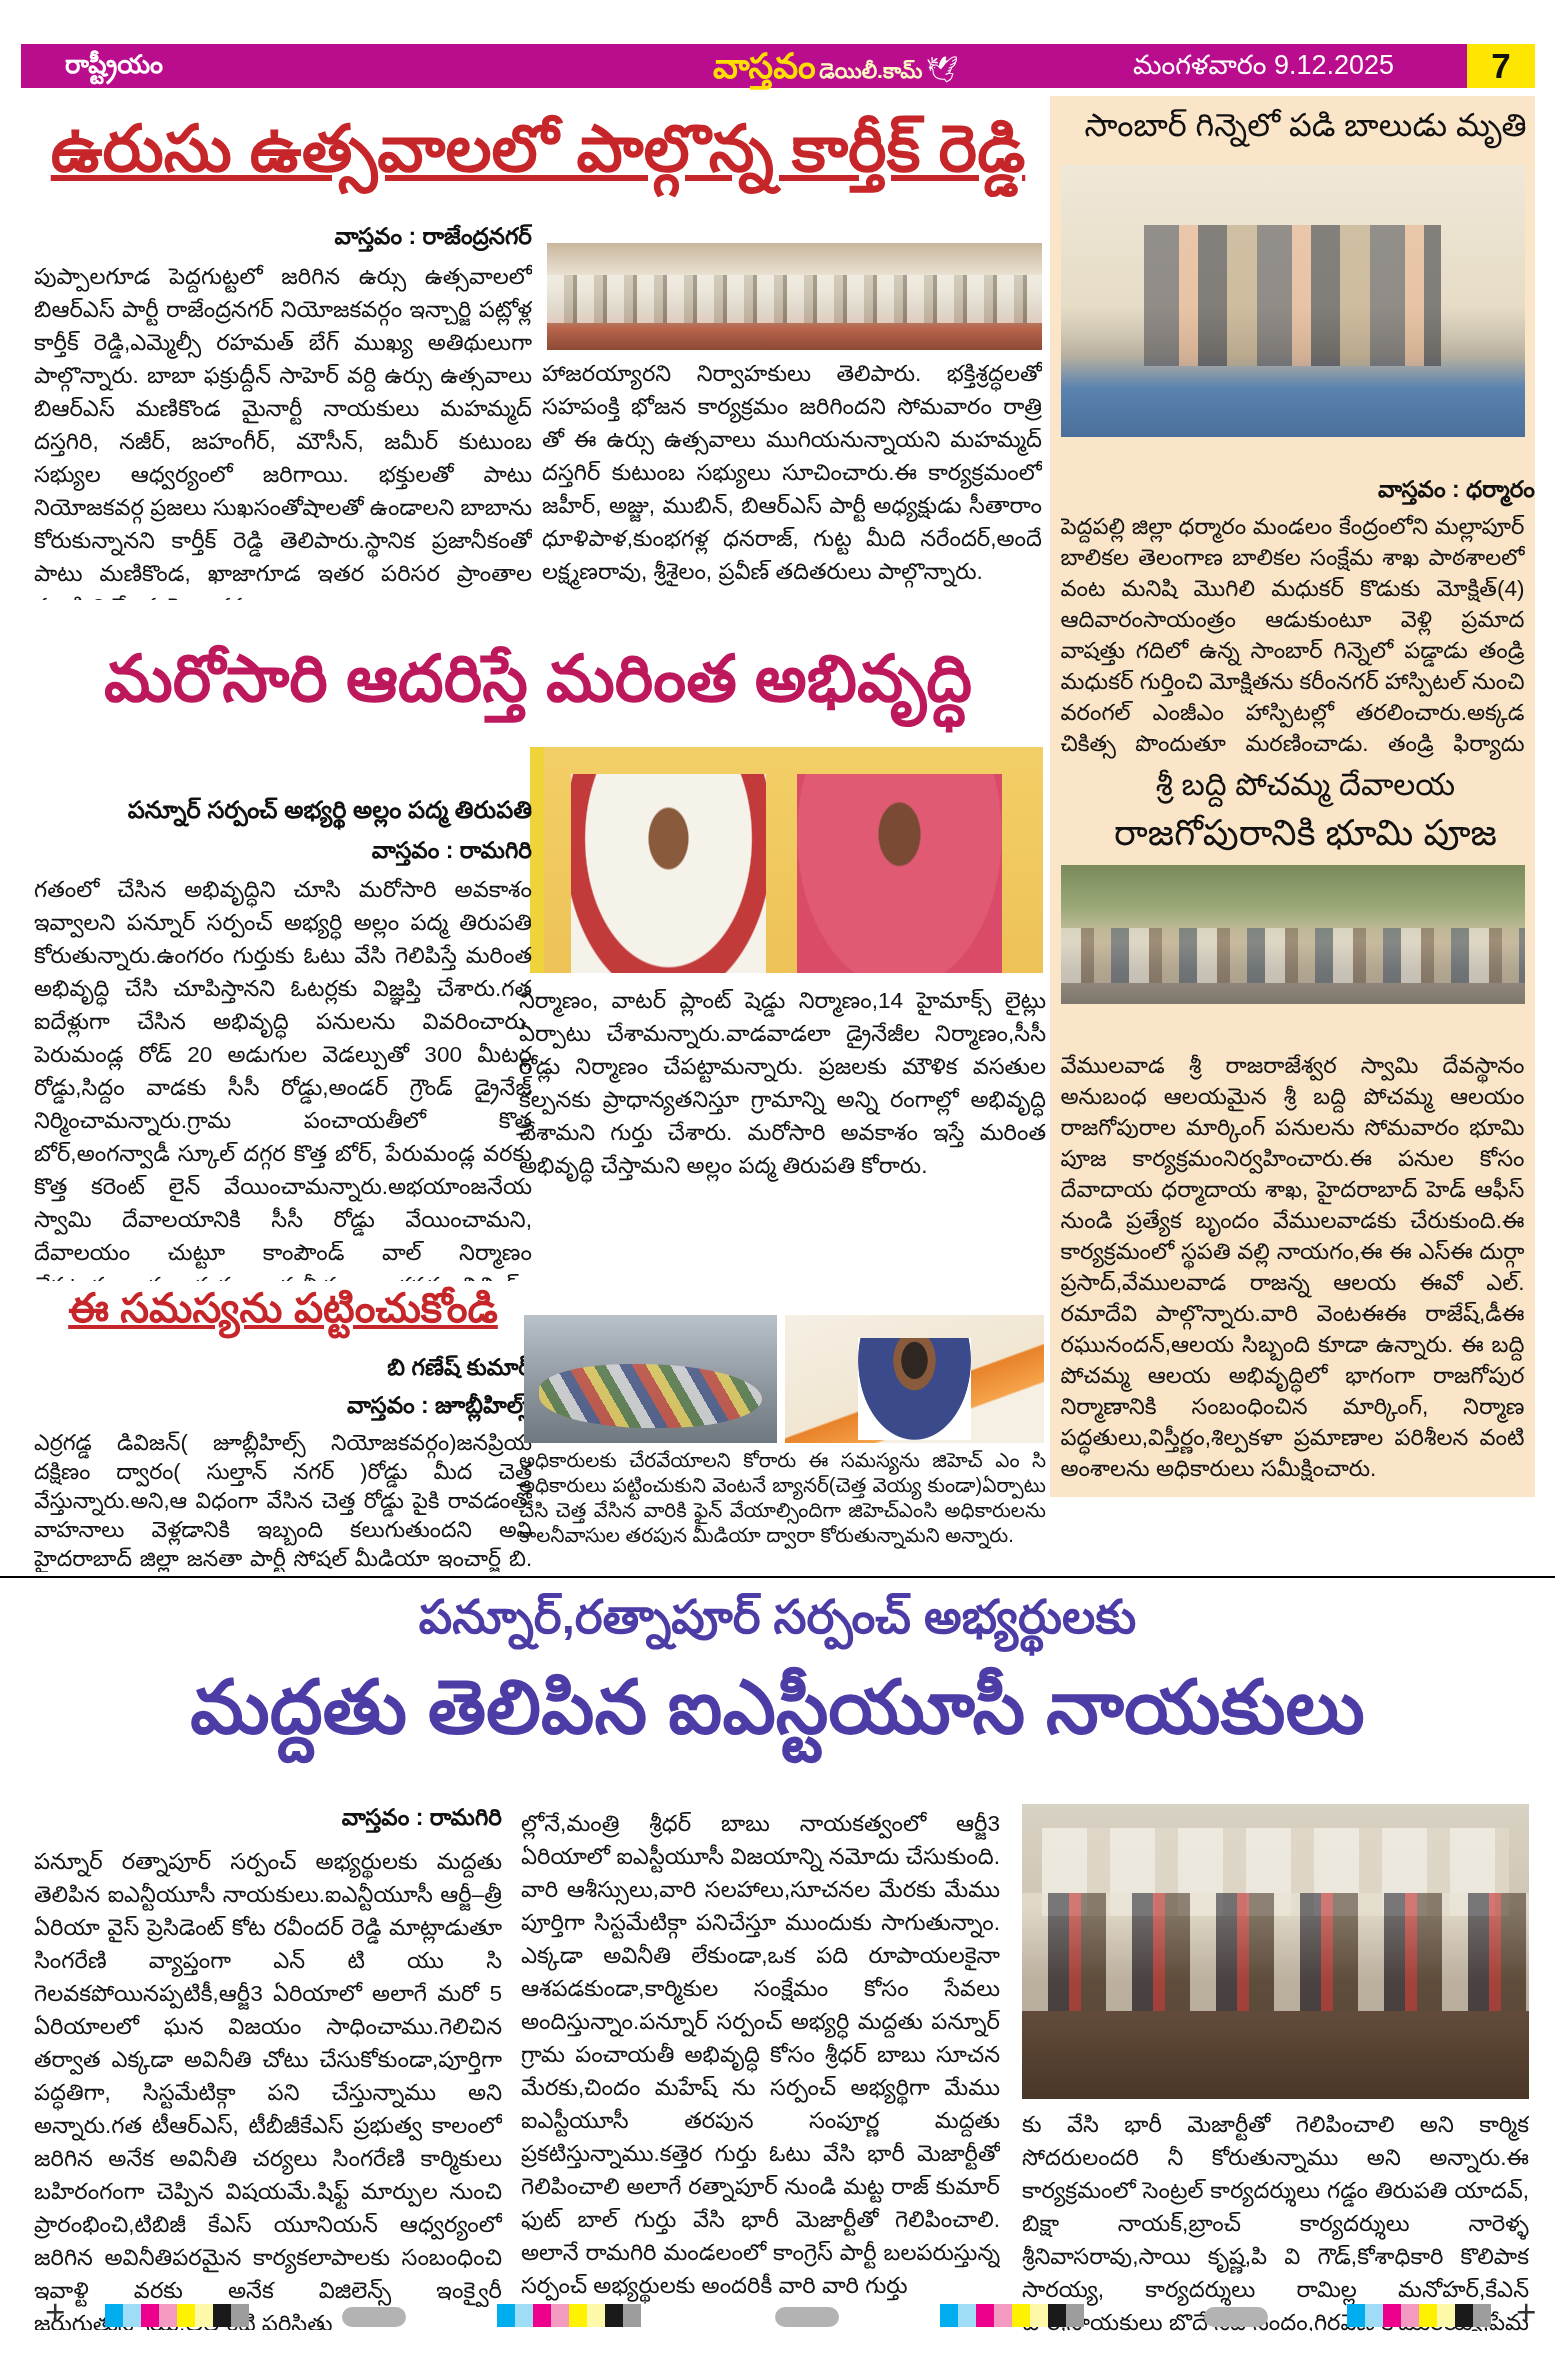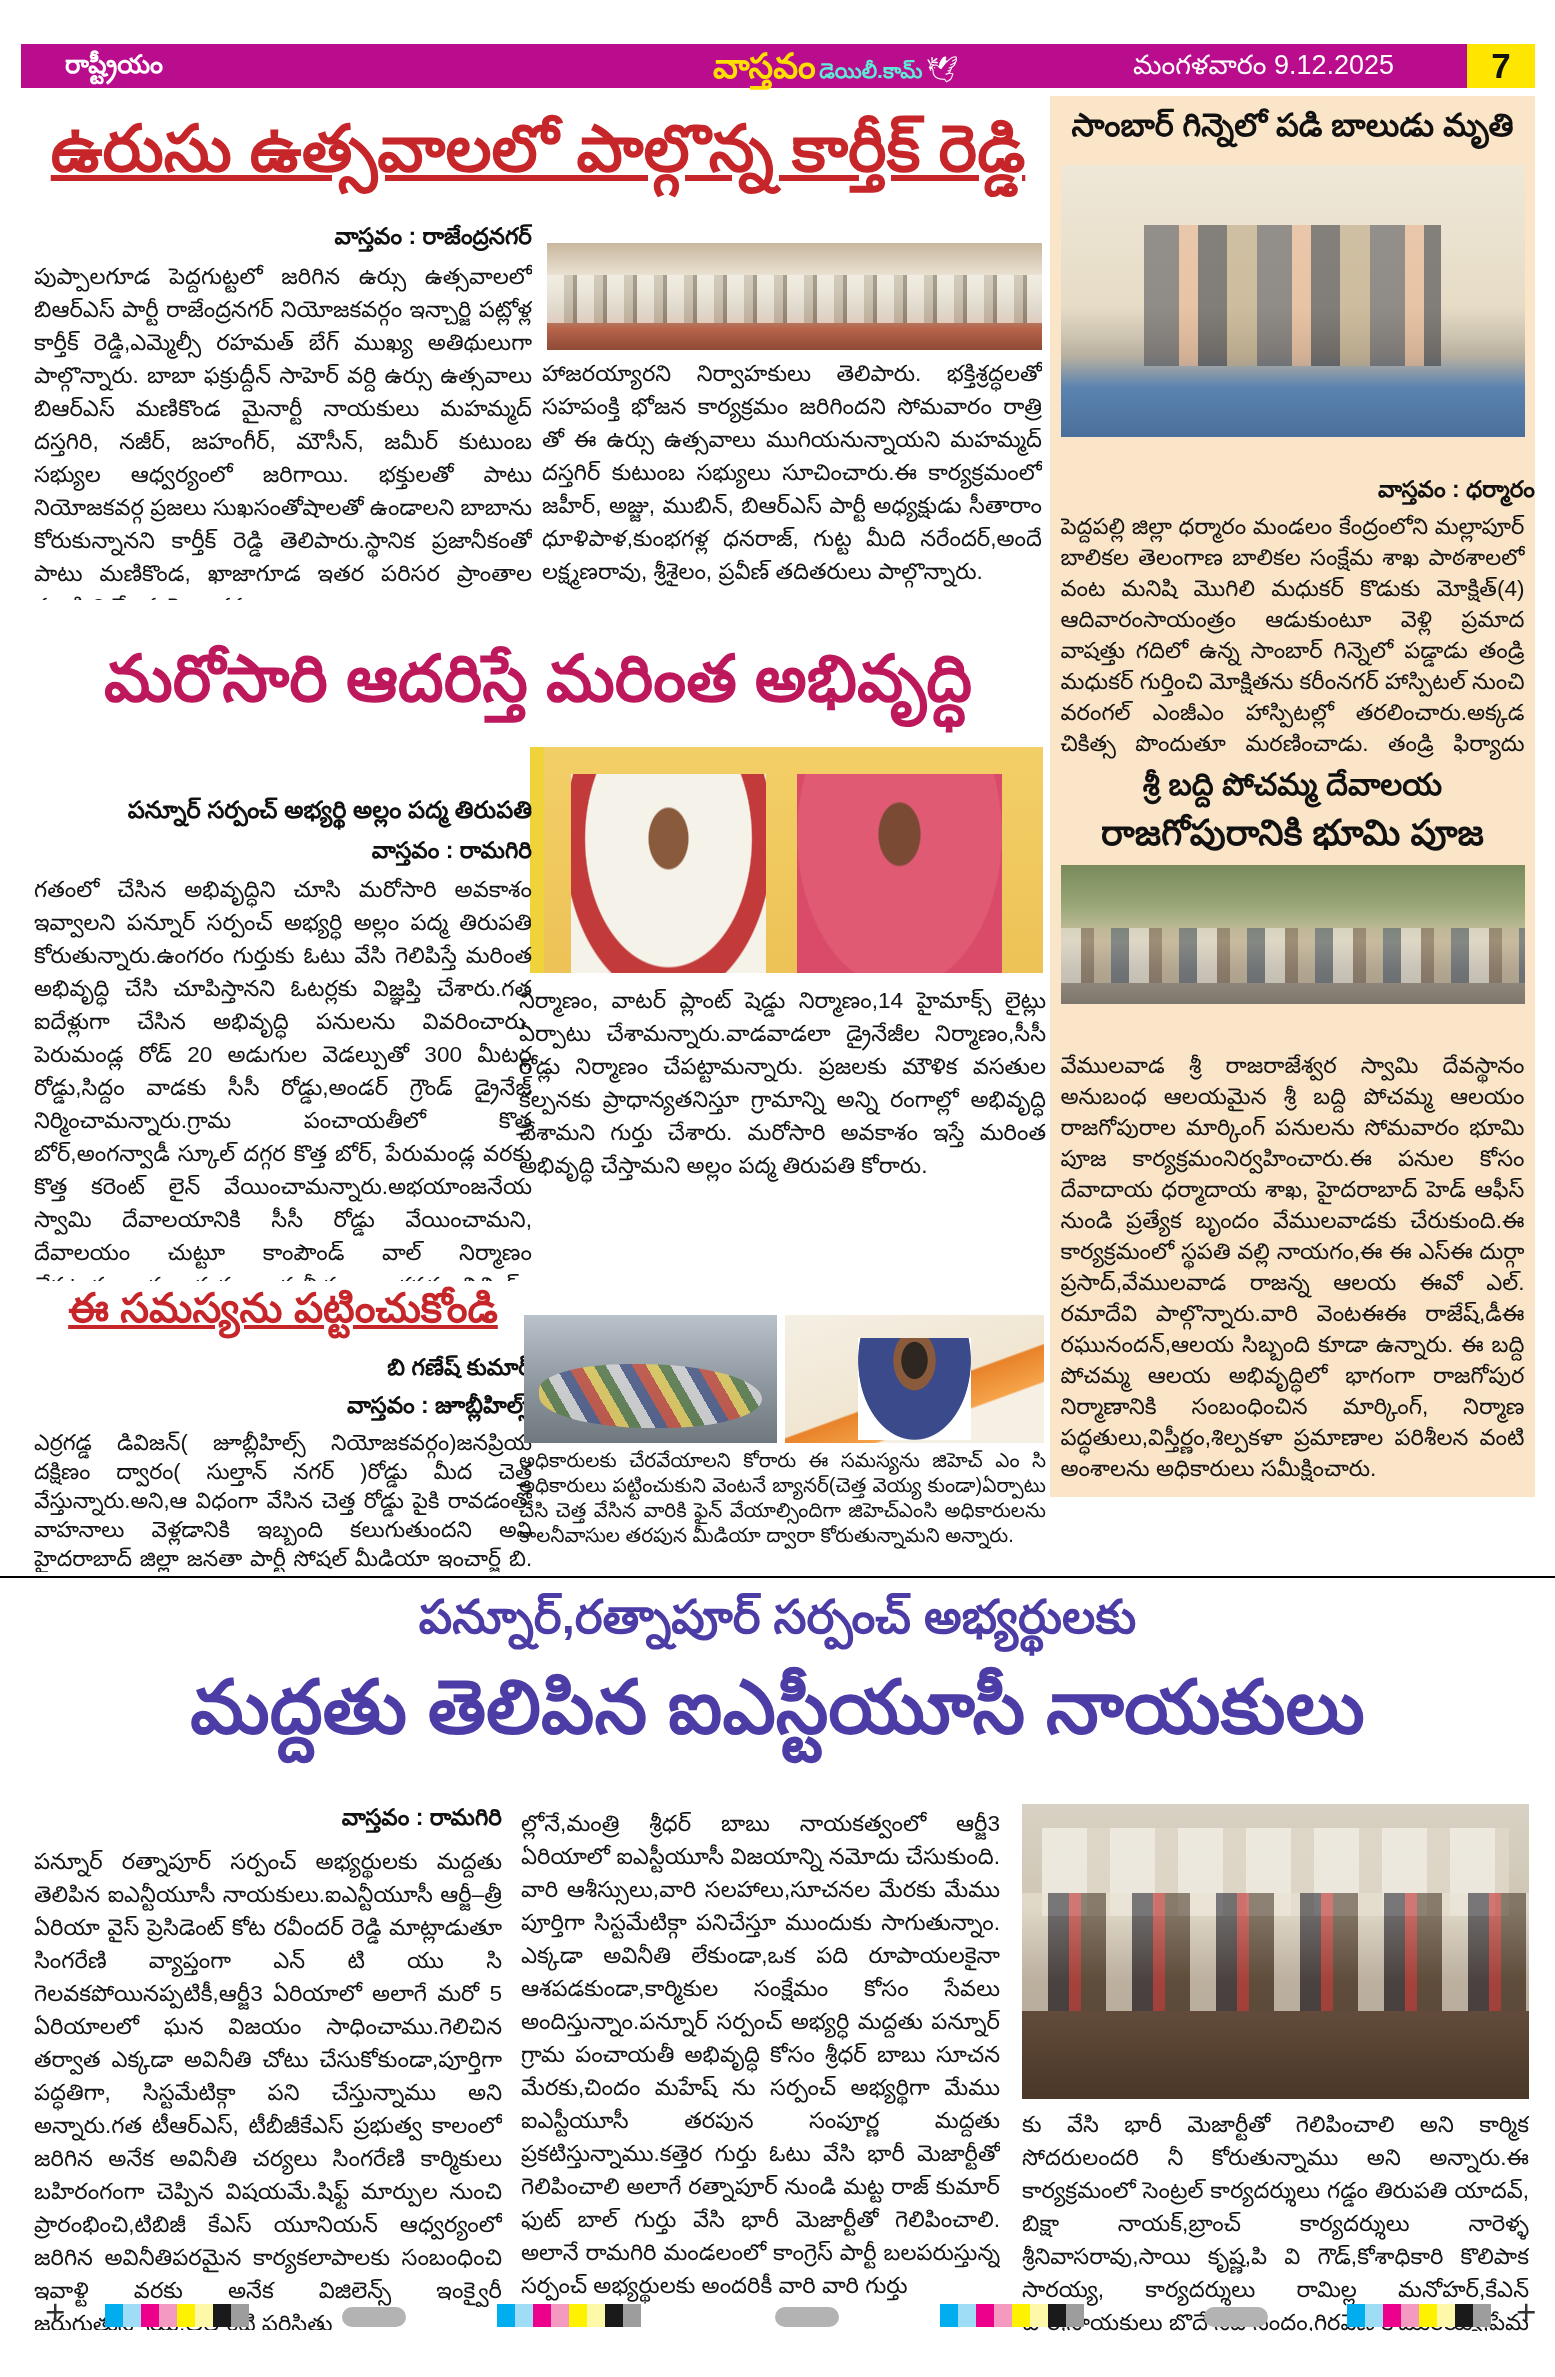--- a/index.html
+++ b/index.html
@@ -3,30 +3,30 @@
 <meta charset="utf-8">
 <style>
   html,body{margin:0;padding:0;background:#e8e8e8;font-family:"Liberation Sans","DejaVu Sans",sans-serif;}
   #page{position:relative;width:1555px;height:2377px;background:#ffffff;margin:0 auto;overflow:hidden;color:#111;}
   .abs{position:absolute;}
   
   .header-bar{left:21px;top:44px;width:1466px;height:44px;background:#b90d8d;}
   .hdr-section{left:44px;top:6px;font-size:25.6px;font-weight:bold;color:#ffffff;}
   .hdr-center{left:692px;top:1.5px;white-space:nowrap;}
   .hdr-paper{font-size:35px;font-weight:bold;color:#ffdf00;}
-  .hdr-suffix{font-size:21px;color:#5eead4;font-weight:bold;}
+  .hdr-suffix{font-size:21px;color:#fef9c3;font-weight:bold;}
   .hdr-dove{font-size:25.6px;color:#ffffff;}
   .hdr-date{left:1112px;top:6px;font-size:27px;color:#ffffff;}
   .page-box{left:1467px;top:44px;width:68px;height:44px;background:#ffe600;display:flex;align-items:center;justify-content:center;}
   .page-num{font-size:35px;font-weight:bold;color:#111;}
   
   .h-red{color:#c62629;font-weight:bold;text-align:center;white-space:nowrap;overflow:hidden;text-decoration:underline;}
   .h-magenta{color:#be185d;font-weight:bold;text-align:center;white-space:nowrap;overflow:hidden;}
   .h-indigo{color:#4b3da5;font-weight:bold;text-align:center;white-space:nowrap;overflow:hidden;}
-  .h-black{color:#111;font-weight:bold;text-align:center;white-space:nowrap;overflow:hidden;}
+  .h-black{color:#111;font-weight:normal;text-align:center;white-space:nowrap;overflow:hidden;margin-left:13px;}
   .byline{font-size:23px;font-weight:bold;text-align:right;color:#111;}
   .body-txt{font-size:22.6px;line-height:33px;text-align:justify;color:#141414;overflow:hidden;}
   .body-sm{font-size:22px;line-height:29px;text-align:justify;color:#141414;overflow:hidden;}
   .cap-txt{font-size:20px;line-height:25px;text-align:justify;color:#141414;overflow:hidden;}
   
   .peach{left:1050px;top:96px;width:485px;height:1401px;background:#fbe5c9;}
   
   .photo{overflow:hidden;}
   .ph-urusu{background:linear-gradient(180deg,#c9b79e 0%,#e9e1d1 30%,#d8cdb9 45%,#b0a18c 62%,#b7644a 80%,#8e4a37 100%);}
   .ph-urusu::after{content:"";position:absolute;left:0;top:30%;width:100%;height:45%;background:repeating-linear-gradient(90deg,#f4f1e8 0 16.6px,#c9c2b2 16.6px 25.6px,#8b8272 25.6px 30px);opacity:.7;}

